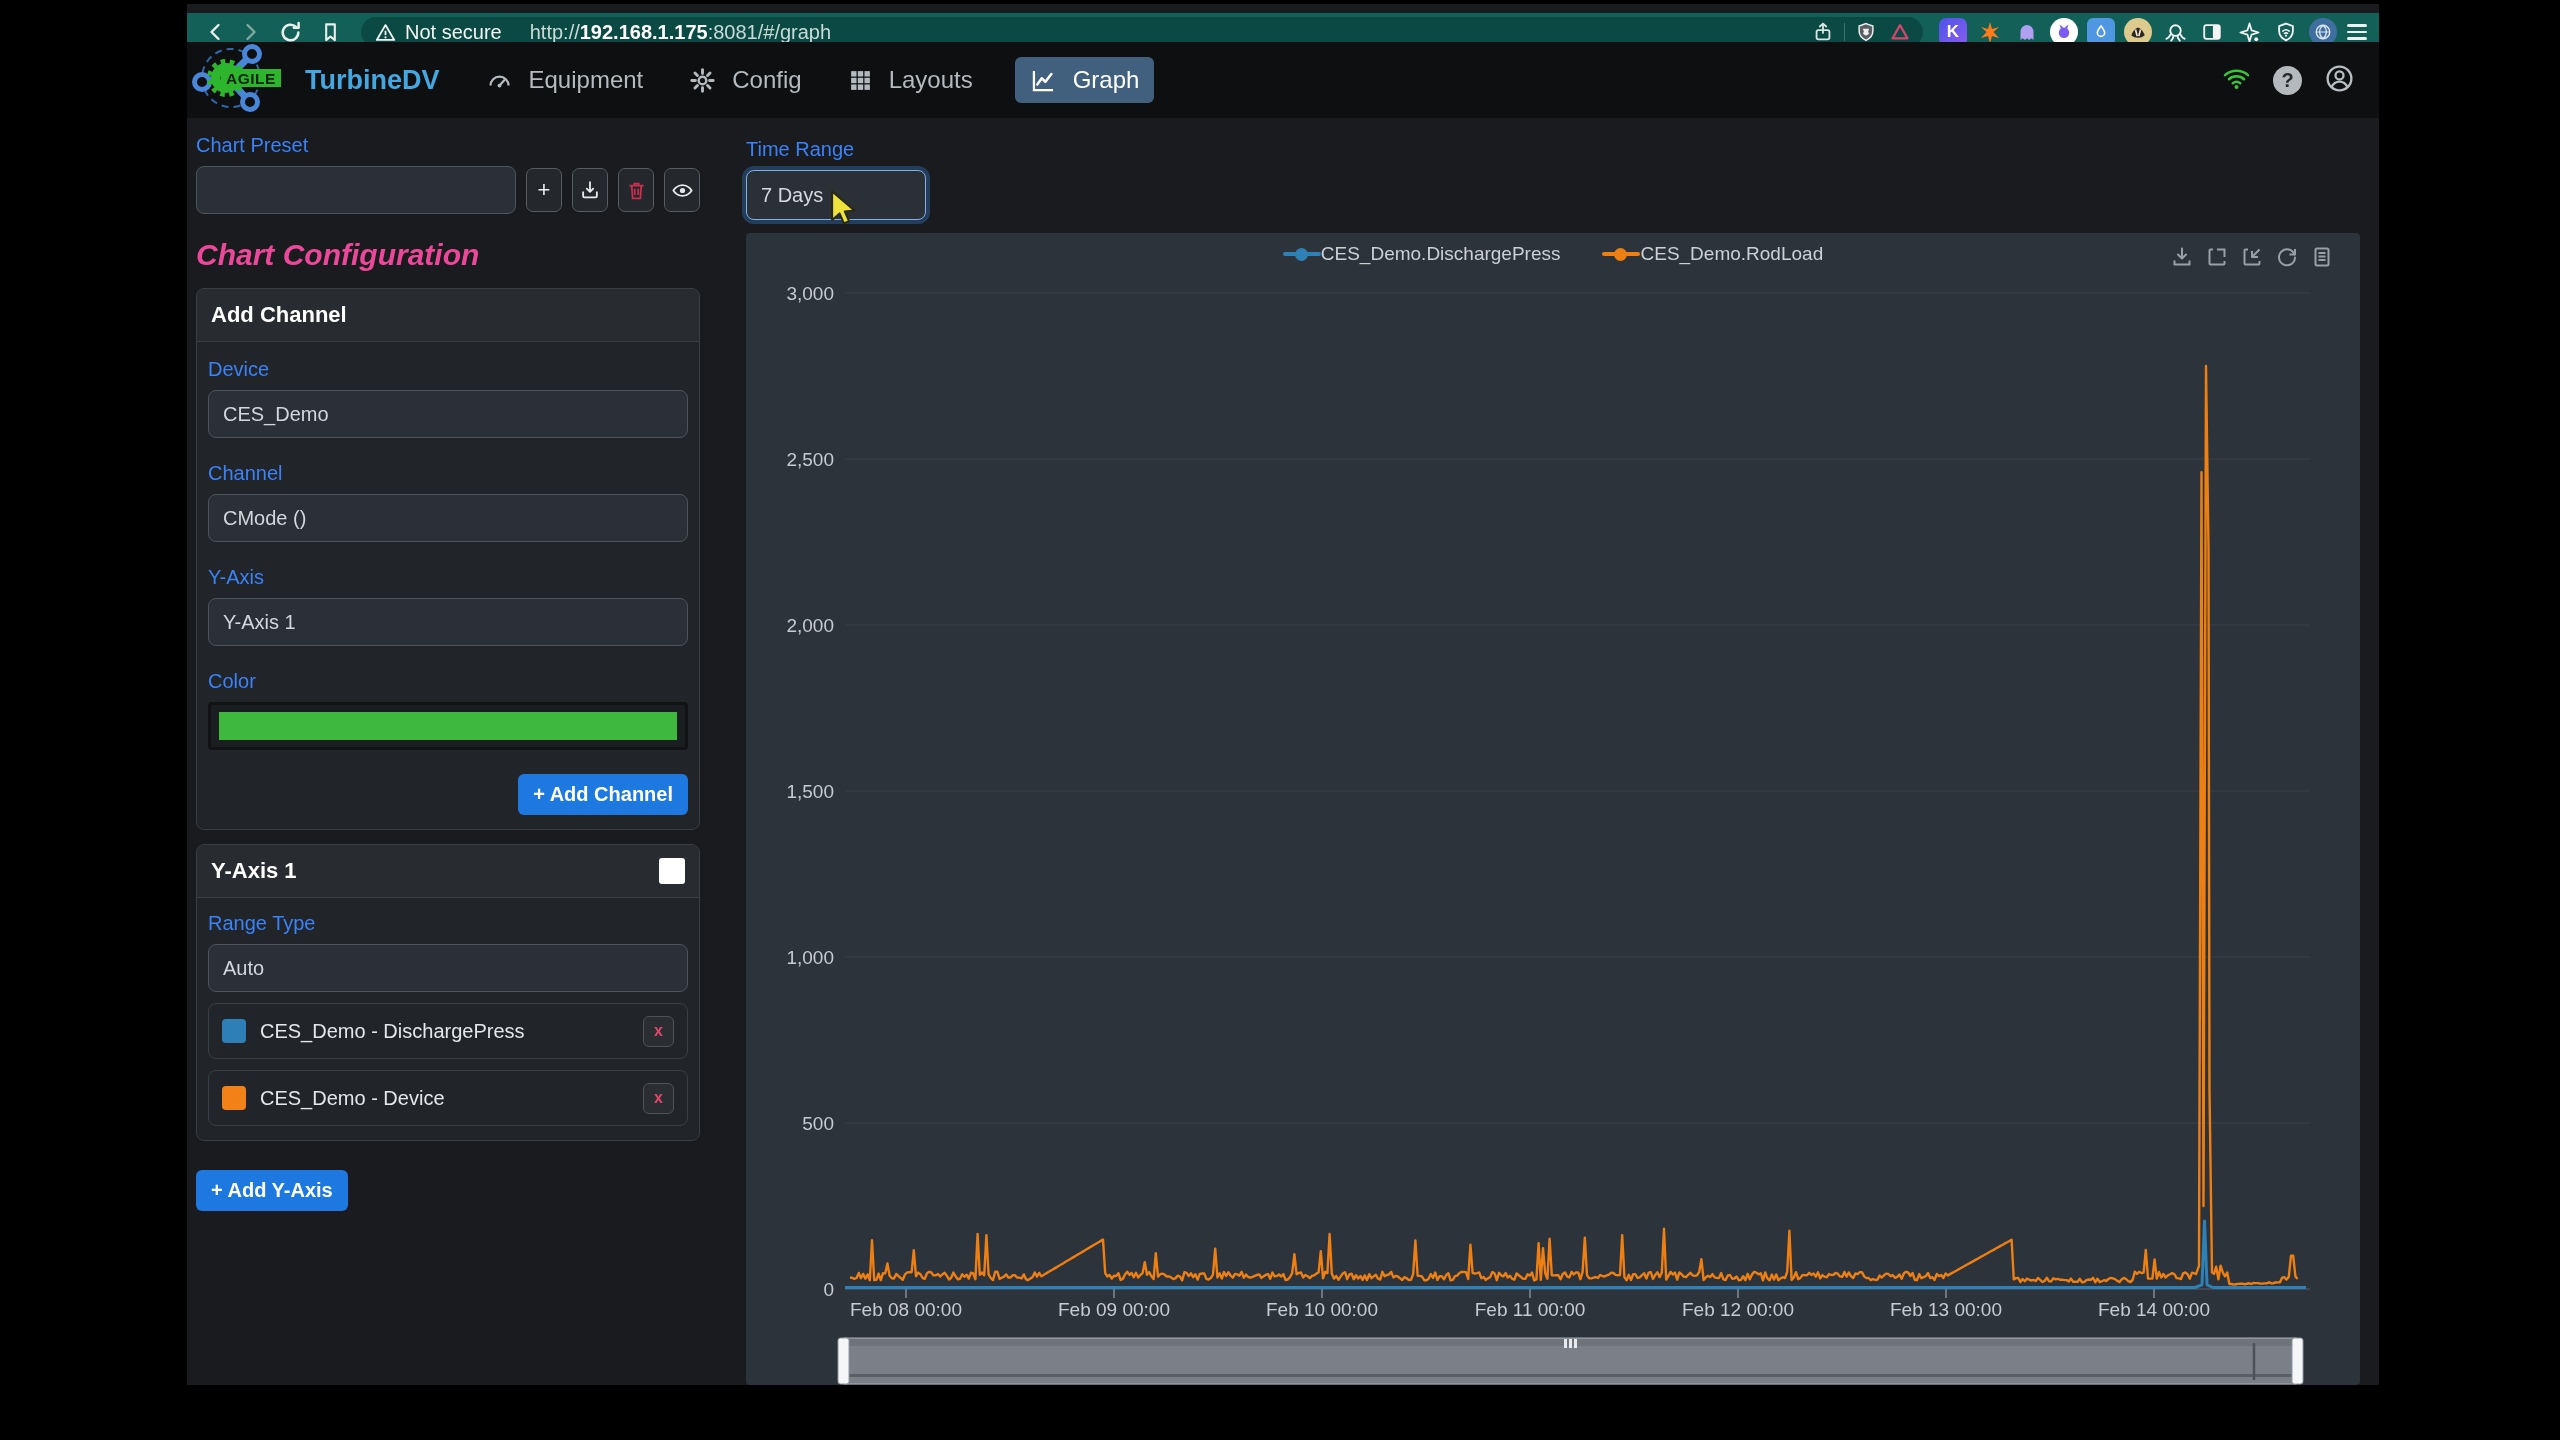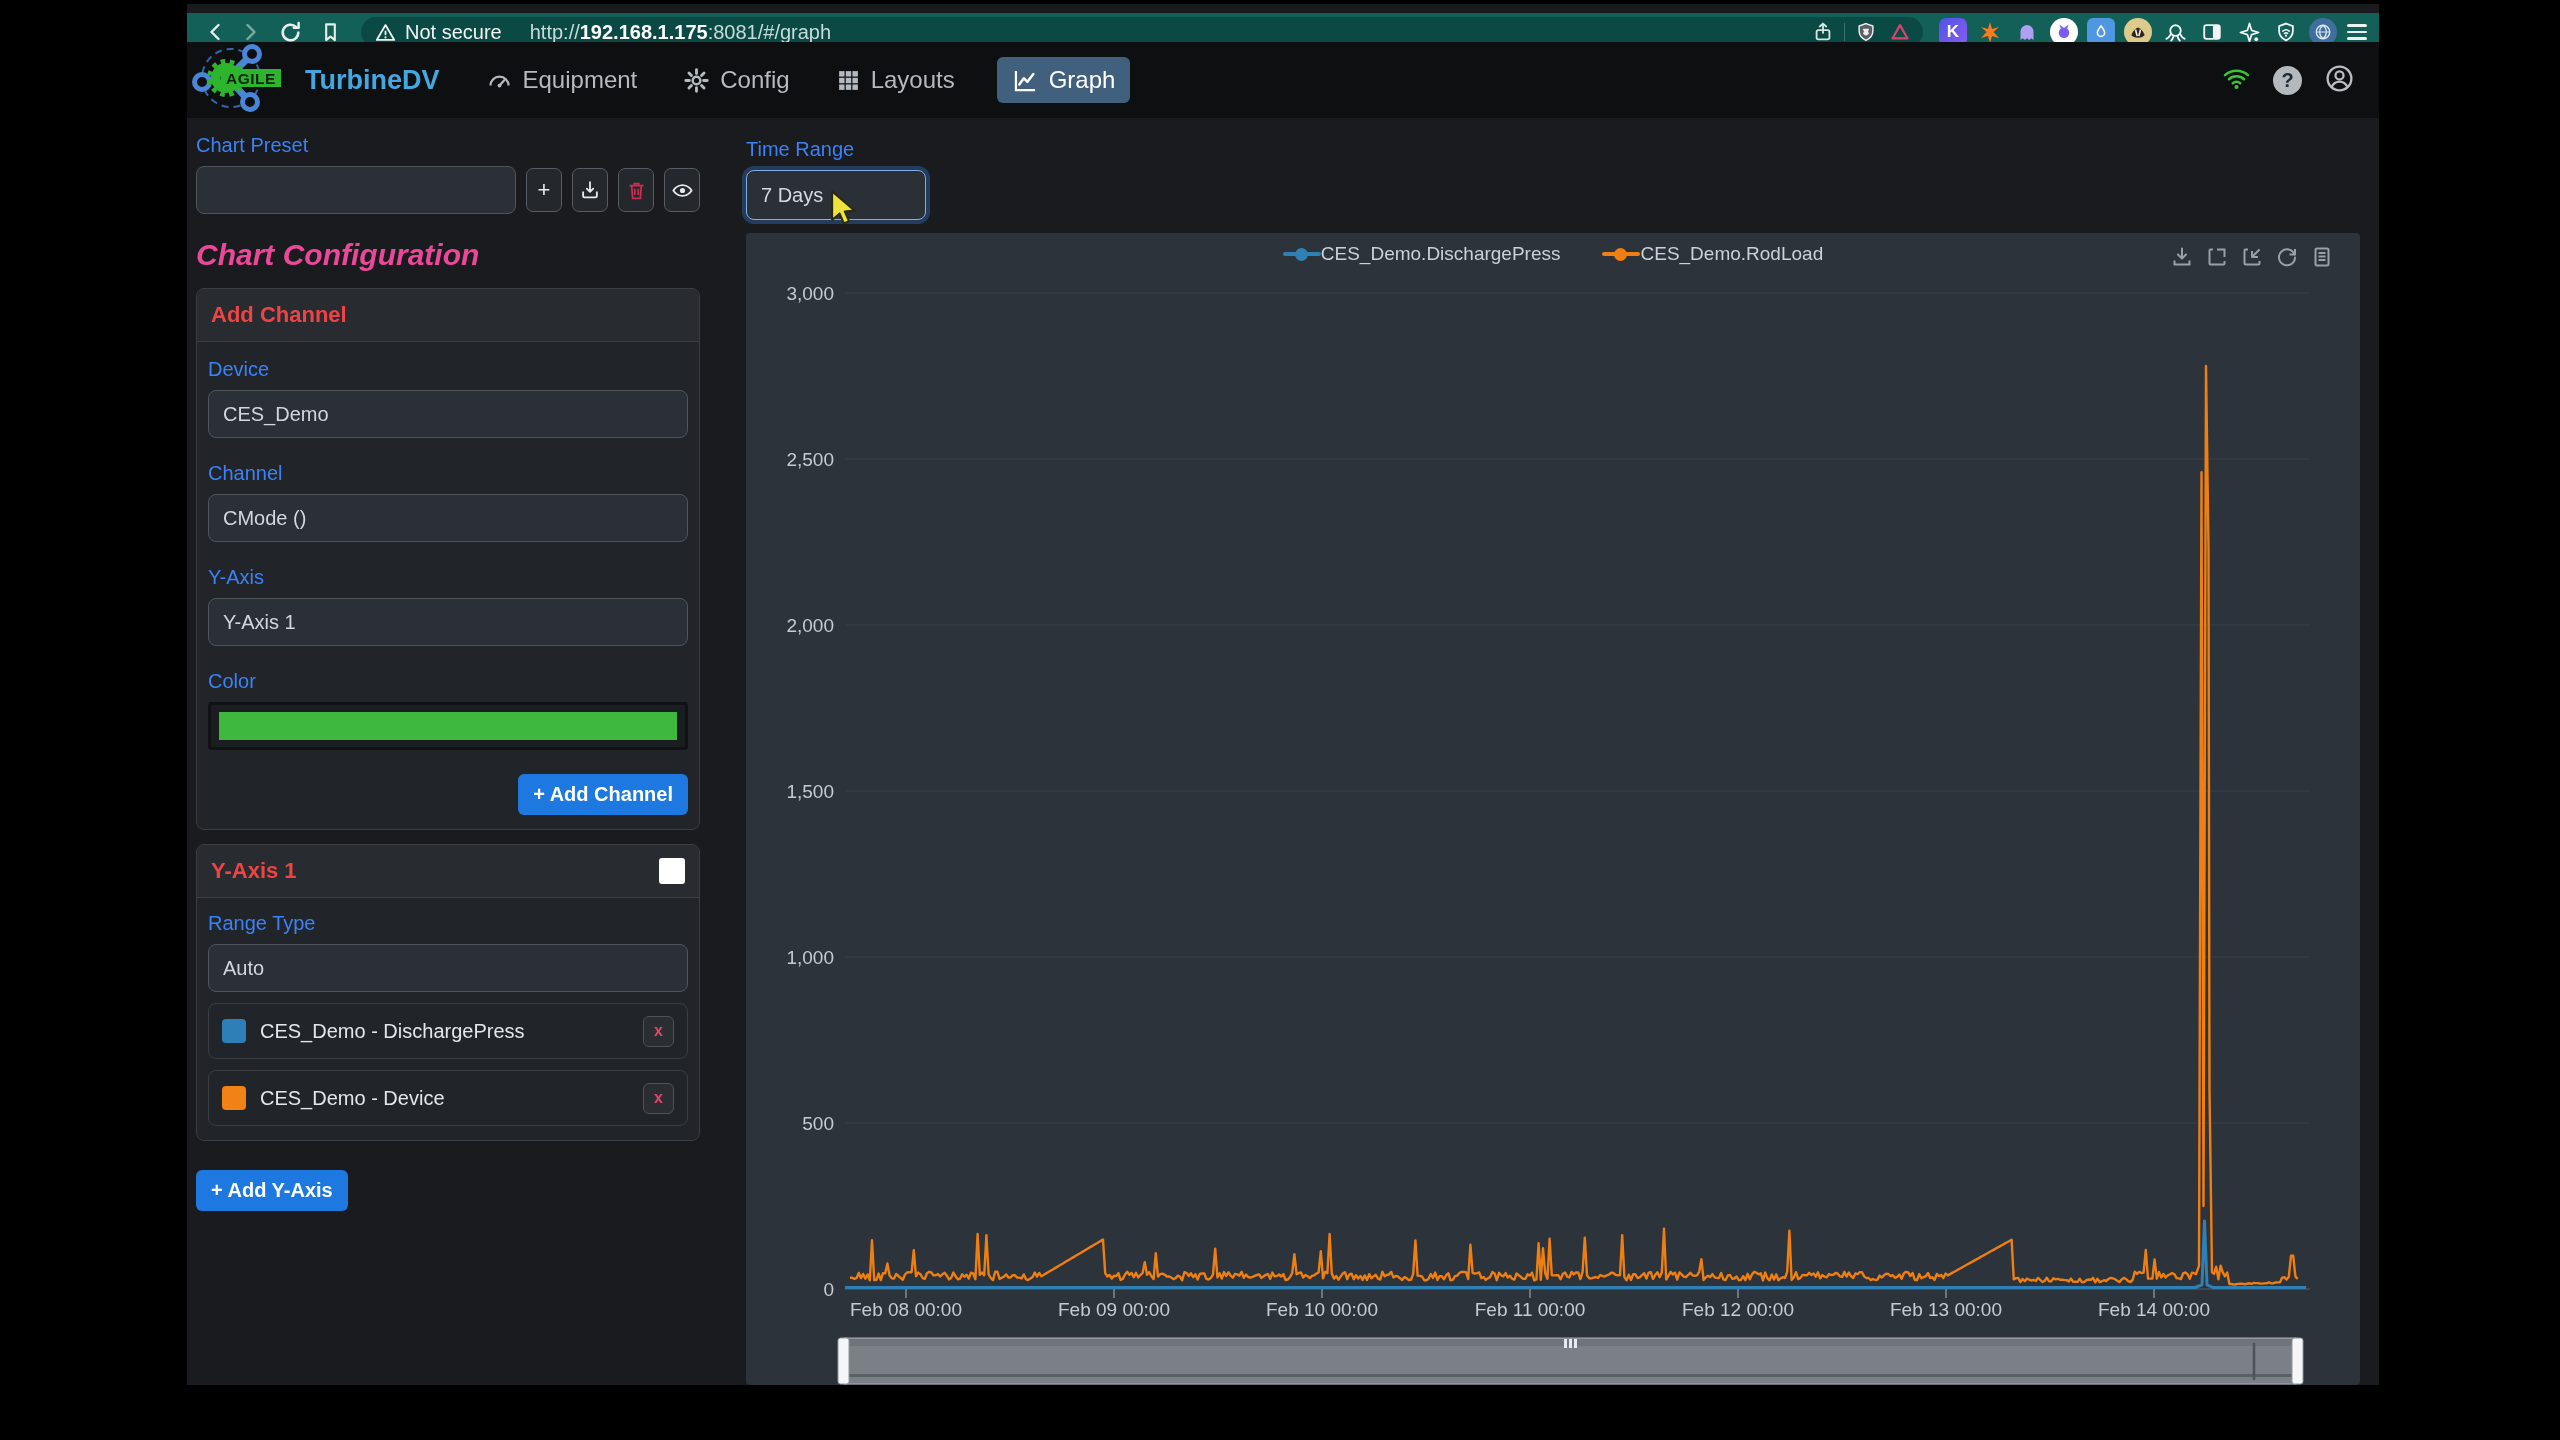--- a/index.html
+++ b/index.html
@@ -18,39 +18,39 @@
   #url-text .host{color:#ffffff;font-weight:bold;}
   #extensions{display:flex;align-items:center;gap:9px;margin-left:16px;}
   .ext{width:28px;height:28px;border-radius:7px;display:flex;align-items:center;justify-content:center;
     font-size:17px;font-weight:bold;color:#fff;flex:0 0 auto;}
   #hamburger{margin:0 12px 0 10px;display:flex;flex-direction:column;gap:4px;}
   #hamburger span{display:block;width:20px;height:2.5px;background:#eef2f1;border-radius:2px;}
 
   
   #nav-bar{position:absolute;left:0;top:38px;width:100%;height:76px;background:#0d0f11;display:flex;align-items:center;}
   #brand{color:#45a7e0;font-size:27px;font-weight:600;margin-left:20px;}
-  .nav-item{display:flex;align-items:center;gap:10px;color:#b5babf;font-size:24px;margin-left:46px;}
+  .nav-item{display:flex;align-items:center;gap:16px;color:#b5babf;font-size:24px;margin-left:46px;}
   .nav-item svg{display:block;}
   #nav-graph{background:#41607e;color:#fff;border-radius:6px;padding:9px 15px;margin-left:42px;}
   #nav-right{margin-left:auto;margin-right:24px;display:flex;align-items:center;gap:22px;}
   #help-btn{width:29px;height:29px;border-radius:50%;background:#b4b9be;color:#26292c;font-size:20px;font-weight:bold;
     display:flex;align-items:center;justify-content:center;}
 
   
   #sidebar{position:absolute;left:9px;top:130px;width:504px;color:#e8eaec;}
   .field-label{font-size:20px;color:#3b82f6;margin-bottom:9px;}
   #preset-row{display:flex;align-items:center;gap:10px;margin-bottom:22px;}
   .inputbox{background:#2b3036;border:1px solid #4d545b;border-radius:8px;height:48px;display:flex;
     align-items:center;padding:0 14px;font-size:20px;color:#d2d7db;}
   #preset-input{width:330px;}
   .tool-btn{width:36px;height:44px;border:1px solid #565c62;border-radius:7px;background:#24282c;color:#e8eaec;
     display:flex;align-items:center;justify-content:center;font-size:22px;flex:0 0 auto;}
   #config-title{font-size:30px;font-weight:bold;color:#ec4899;margin:24px 0 16px 0;font-style:italic;}
   .card{background:#212529;border:1px solid #3a3e43;border-radius:8px;overflow:hidden;}
-  .card-header{background:#282c30;border-bottom:1px solid #3a3e43;padding:13px 14px;font-size:22px;font-weight:bold;color:#ef4444;
+  .card-header{background:#282c30;border-bottom:1px solid #3a3e43;padding:13px 14px;font-size:22px;font-weight:bold;color:#ffffff;
     display:flex;align-items:center;justify-content:space-between;}
   .card-body{padding:16px 11px 14px 11px;}
   .fgroup{margin-bottom:24px;}
   .fgroup .inputbox{width:100%;}
   #color-frame{height:48px;border:3px solid #101214;background:#1b1e21;border-radius:4px;padding:7px 8px;}
   #color-swatch{width:100%;height:100%;}
   .blue-btn{background:#1d78e0;color:#ffffff;font-size:20px;font-weight:600;border-radius:6px;padding:9px 15px;
     display:inline-block;}
   #add-channel-row{display:flex;justify-content:flex-end;margin-top:2px;}
   #yaxis-card{margin-top:14px;}

